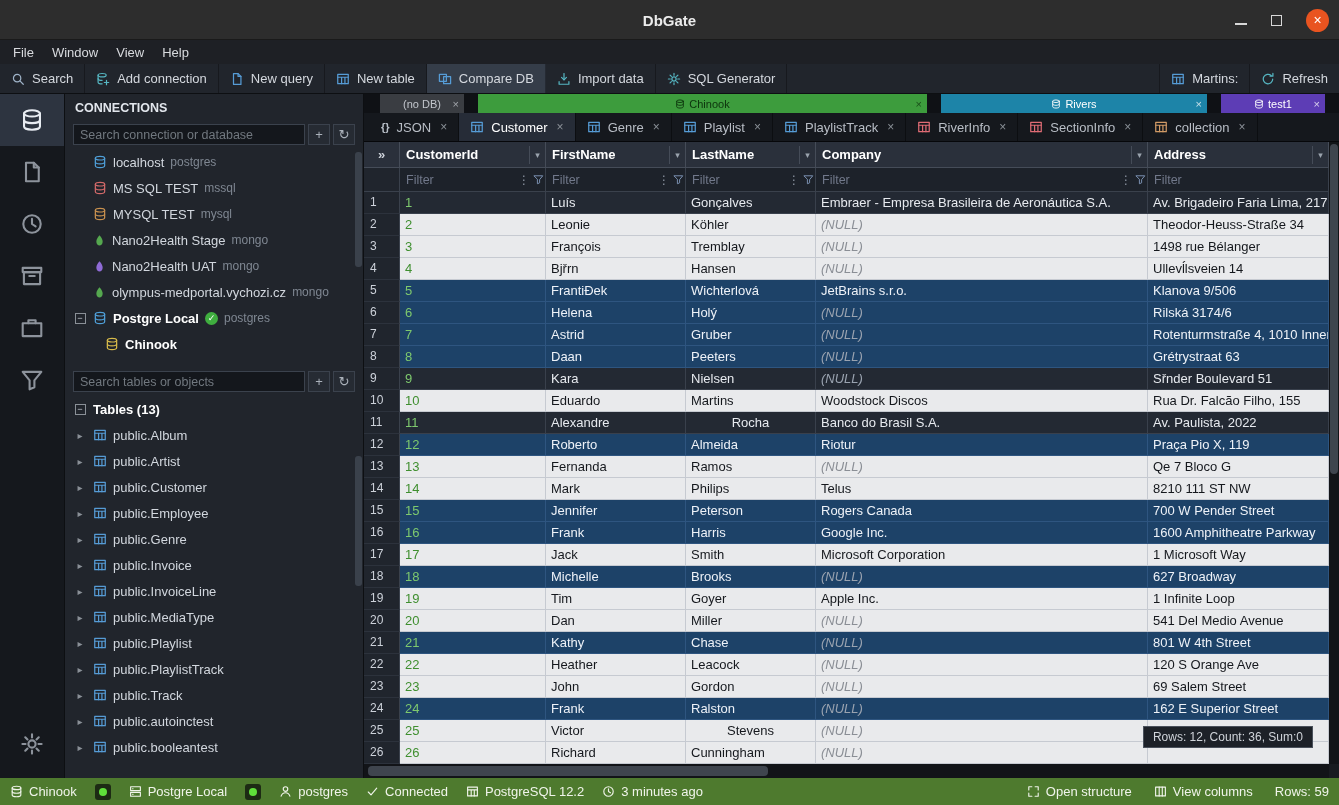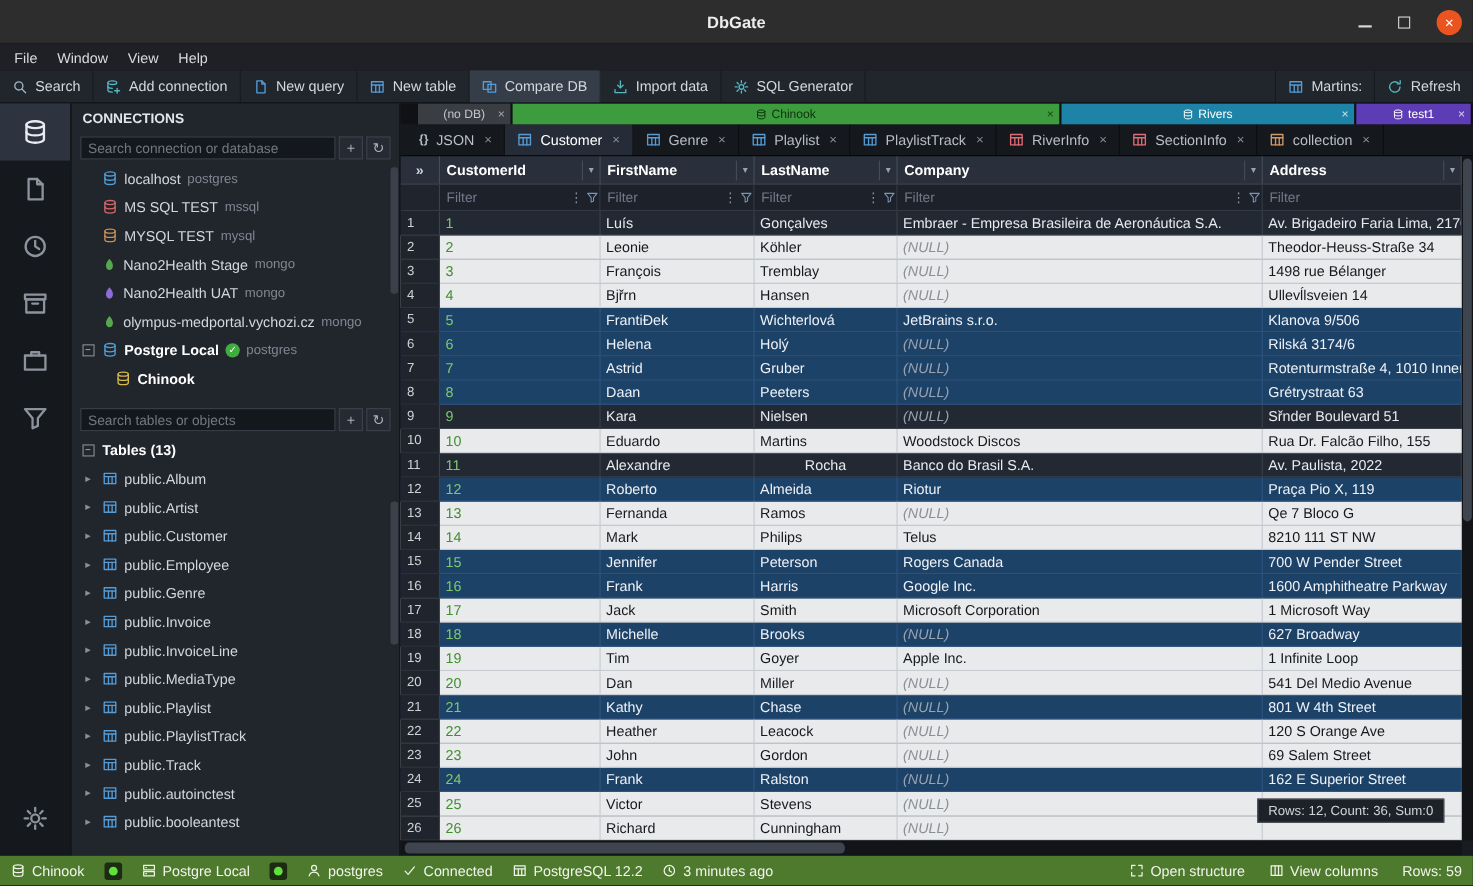--- a/index.html
+++ b/index.html
@@ -44,21 +44,21 @@
   .minus-box { width:11px; height:11px; border:1px solid #8a9097; font-size:9px; line-height:9px; text-align:center; color:#c8cdd4; }
   .engine { color:#7f8792; font-size:12px; }
   .bold { font-weight:bold; color:#ffffff; }
   .check-badge { width:13px; height:13px; border-radius:50%; background:#3fae3f; color:#fff; font-size:9px; display:flex; align-items:center; justify-content:center; flex:none; }
   .db-child { padding-left:40px; }
   .lp-thumb { position:absolute; right:1px; width:7px; background:#3a414b; border-radius:3px; }
 
   
   .main { position:absolute; top:94px; bottom:27px; left:364px; right:0; background:#181b20; overflow:hidden; }
   .db-tabs { height:19px; background:#0f1115; display:flex; padding-left:16px; align-items:stretch; }
-  .db-tab { display:flex; align-items:center; justify-content:center; gap:4px; font-size:11px; position:relative; margin-right:2px; }
+  .db-tab { display:flex; align-items:center; justify-content:center; gap:4px; font-size:11px; position:relative; margin-right:14px; }
   .db-tab svg { width:10px; height:10px; }
   .db-close { position:absolute; right:5px; font-size:11px; opacity:.75; }
   .file-tabs { height:29px; background:#15181d; display:flex; border-bottom:1px solid #06070a; padding-left:6px; }
   .file-tab { display:flex; align-items:center; gap:7px; padding:0 11px; font-size:13px; color:#b9bec6; border-right:1px solid #0c0e11; white-space:nowrap; }
   .file-tab.active { background:#262c37; color:#fff; }
   .tab-close { font-size:12px; color:#8a9097; margin-left:2px; }
   .json-glyph { font-size:11px; font-weight:bold; }
 
   
   .grid { position:absolute; top:48px; bottom:14px; left:0; right:10px; overflow:hidden; background:#181b20; }
@@ -898,21 +898,21 @@
           <div class="g-cell num" style="width: 146px;">24</div>
           <div class="g-cell" style="width: 140px;">Frank</div>
           <div class="g-cell" style="width: 130px;">Ralston</div>
           <div class="g-cell nullv" style="width: 332px;">(NULL)</div>
           <div class="g-cell" style="width: 181px;">162 E Superior Street</div>
         </div>
         <div class="g-row light">
           <div class="gut">25</div>
           <div class="g-cell num" style="width: 146px;">25</div>
           <div class="g-cell" style="width: 140px;">Victor</div>
-          <div class="g-cell" style="width: 130px;">Stevens</div>
+          <div class="g-cell" style="width: 130px; text-align: center;">Stevens</div>
           <div class="g-cell nullv" style="width: 332px;">(NULL)</div>
           <div class="g-cell" style="width: 181px;">319 N. Frances Street</div>
         </div>
         <div class="g-row light">
           <div class="gut">26</div>
           <div class="g-cell num" style="width: 146px;">26</div>
           <div class="g-cell" style="width: 140px;">Richard</div>
           <div class="g-cell" style="width: 130px;">Cunningham</div>
           <div class="g-cell nullv" style="width: 332px;">(NULL)</div>
           <div class="g-cell" style="width: 181px;"></div>

